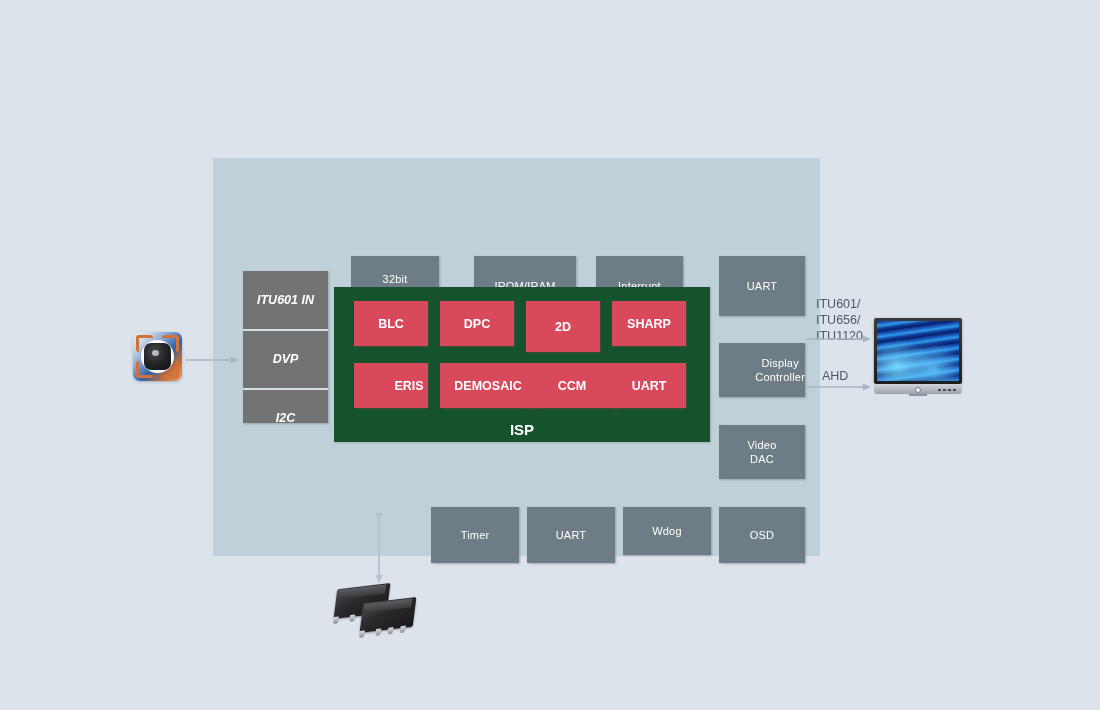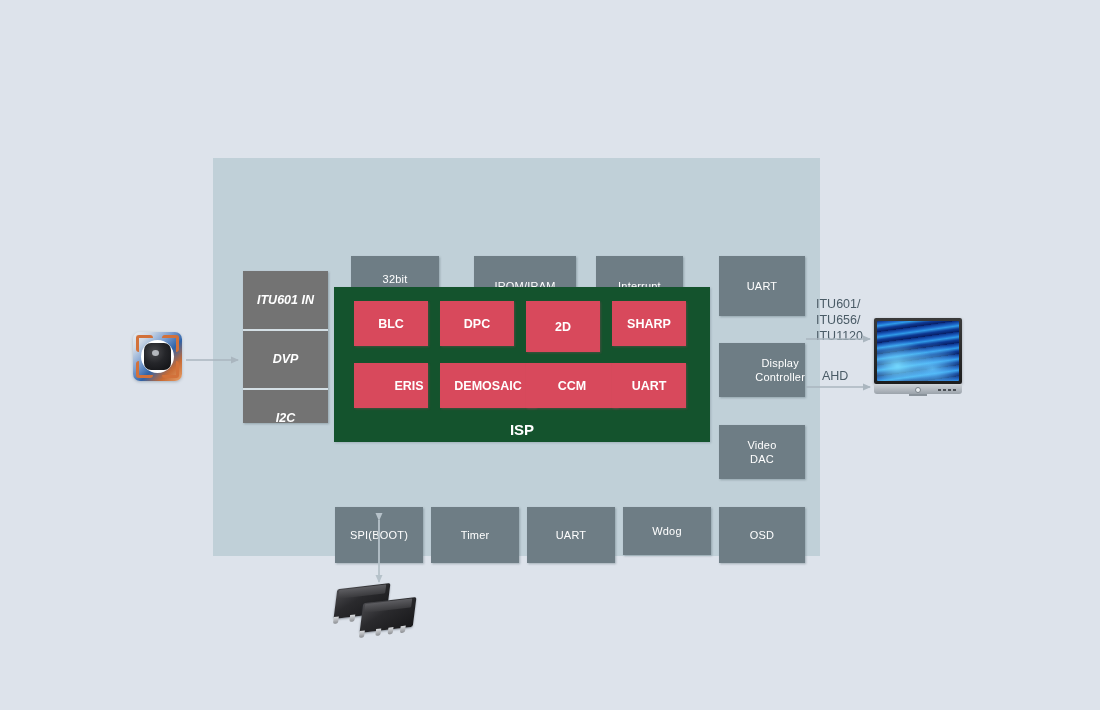--- a/index.html
+++ b/index.html
@@ -347,23 +347,20 @@
 
   <div class="gblock" style="left:719px; top:297px; width:86px; height:54px;justify-content:flex-end;">
     <span style="white-space: pre-line;">Display
 Controller</span>
   </div>
   <div class="gblock" style="left:719px; top:379px; width:86px; height:54px;">
     <span style="white-space: pre-line;">Video
 DAC</span>
   </div>
 
-  <div class="gblock" style="left:335px; top:461px; width:88px; height:56px;">
-    <span>SPI(BOOT)</span>
-  </div>
   <div class="gblock" style="left:431px; top:461px; width:88px; height:56px;">
     <span>Timer</span>
   </div>
   <div class="gblock" style="left:527px; top:461px; width:88px; height:56px;">
     <span>UART</span>
   </div>
   <div class="gblock" style="left:623px; top:461px; width:88px; height:48px;">
     <span>Wdog</span>
   </div>
   <div class="gblock" style="left:719px; top:461px; width:86px; height:56px;">

